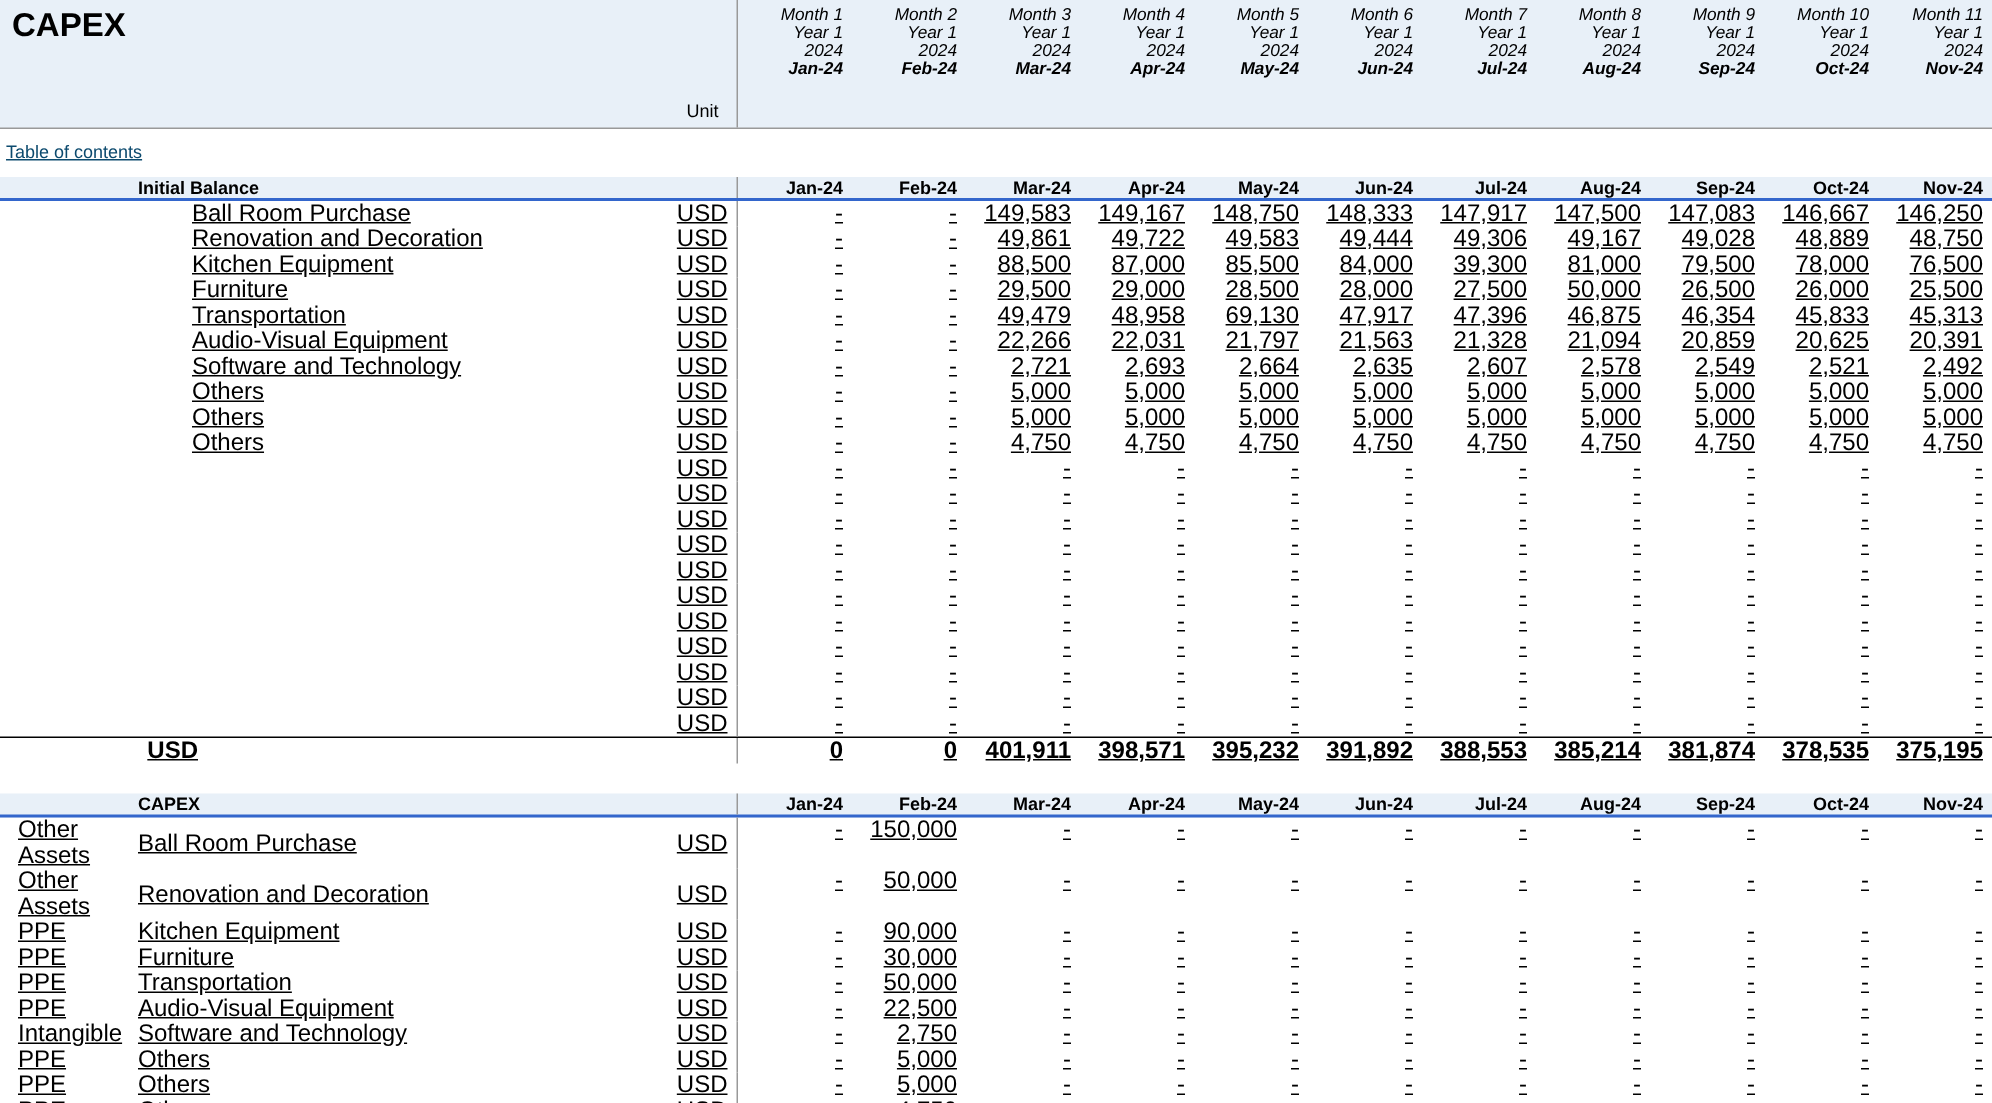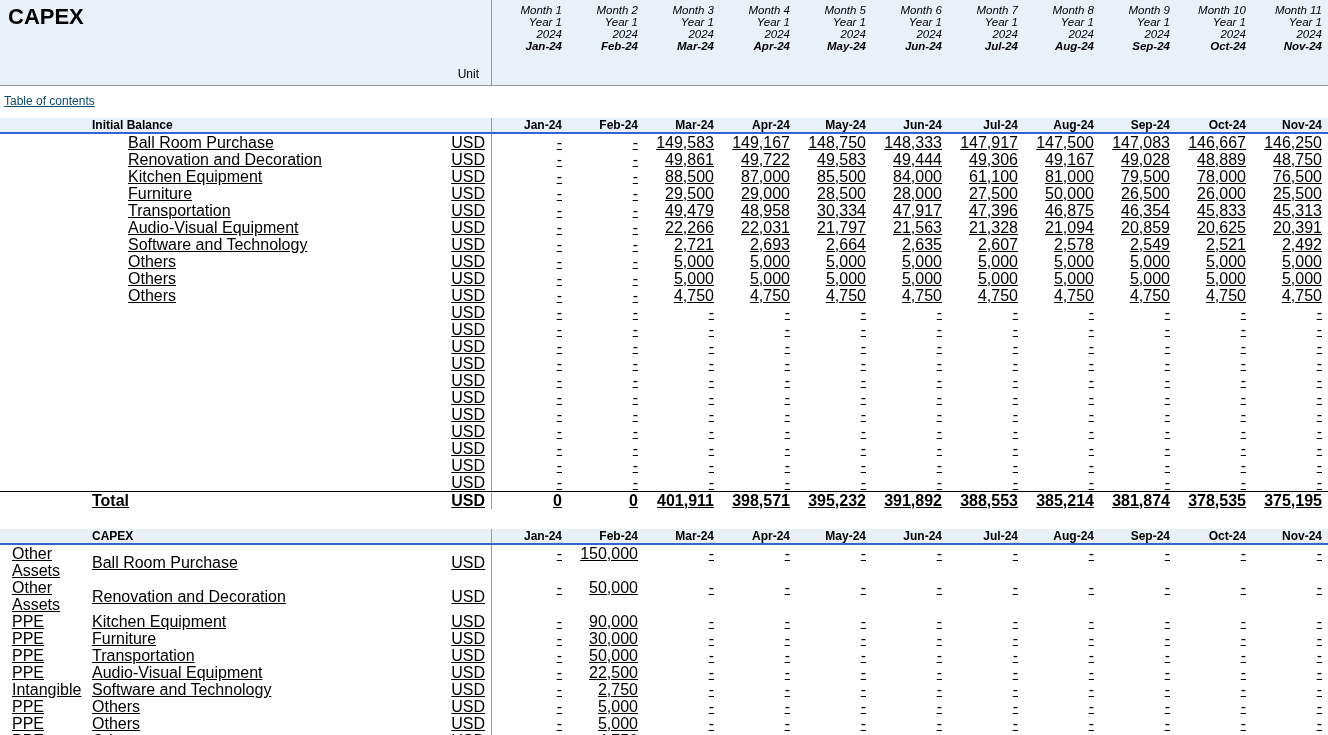--- a/index.html
+++ b/index.html
@@ -252,21 +252,21 @@
         <div class="label-name" style="padding-left: 36px;">Kitchen Equipment</div>
         <div class="label-unit">USD</div>
       </div>
       <div class="data-area">
         <div class="cell">-</div>
         <div class="cell">-</div>
         <div class="cell">88,500</div>
         <div class="cell">87,000</div>
         <div class="cell">85,500</div>
         <div class="cell">84,000</div>
-        <div class="cell">61,100</div>
+        <div class="cell">39,300</div>
         <div class="cell">81,000</div>
         <div class="cell">79,500</div>
         <div class="cell">78,000</div>
         <div class="cell">76,500</div>
       </div>
     </div>
     <div class="row">
       <div class="label-area">
         <div class="label-cat"></div>
         <div class="label-name" style="padding-left: 36px;">Furniture</div>
@@ -290,21 +290,21 @@
       <div class="label-area">
         <div class="label-cat"></div>
         <div class="label-name" style="padding-left: 36px;">Transportation</div>
         <div class="label-unit">USD</div>
       </div>
       <div class="data-area">
         <div class="cell">-</div>
         <div class="cell">-</div>
         <div class="cell">49,479</div>
         <div class="cell">48,958</div>
-        <div class="cell">30,334</div>
+        <div class="cell">69,130</div>
         <div class="cell">47,917</div>
         <div class="cell">47,396</div>
         <div class="cell">46,875</div>
         <div class="cell">46,354</div>
         <div class="cell">45,833</div>
         <div class="cell">45,313</div>
       </div>
     </div>
     <div class="row">
       <div class="label-area">
@@ -624,21 +624,20 @@
         <div class="cell">-</div>
         <div class="cell">-</div>
         <div class="cell">-</div>
       </div>
     </div>
   </div>
 
 <div class="row total-row">
   <div class="label-area">
     <div class="label-cat"></div>
-    <div class="label-name">Total</div>
     <div class="label-unit">USD</div>
   </div>
   <div class="data-area" id="s1-total-cells">
       <div class="cell">0</div>
       <div class="cell">0</div>
       <div class="cell">401,911</div>
       <div class="cell">398,571</div>
       <div class="cell">395,232</div>
       <div class="cell">391,892</div>
       <div class="cell">388,553</div>

